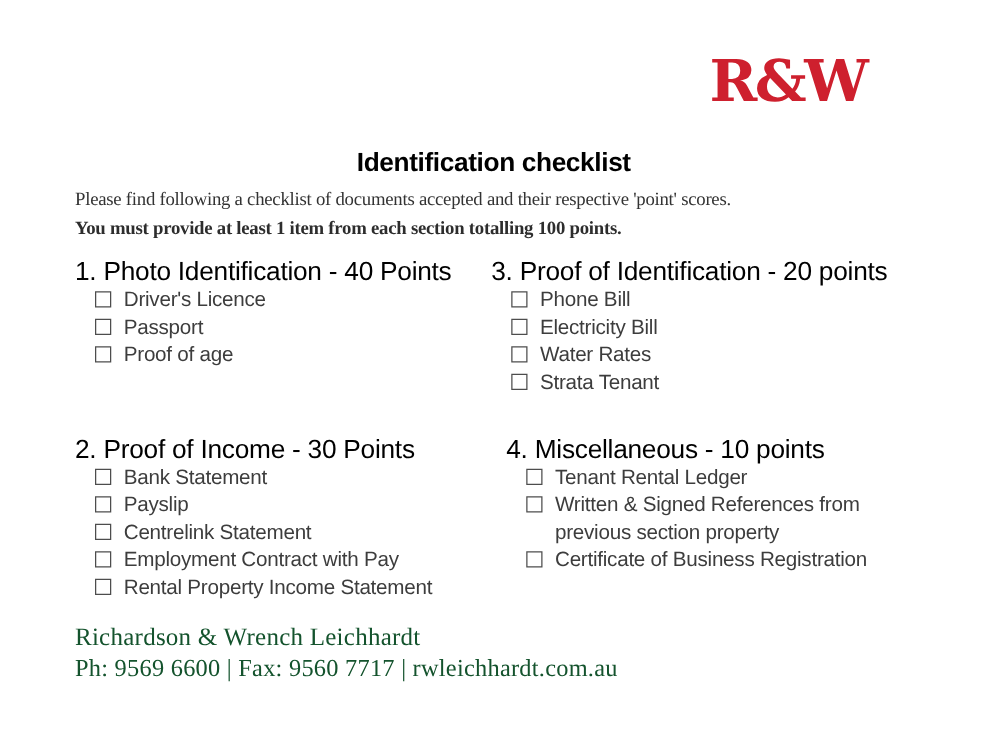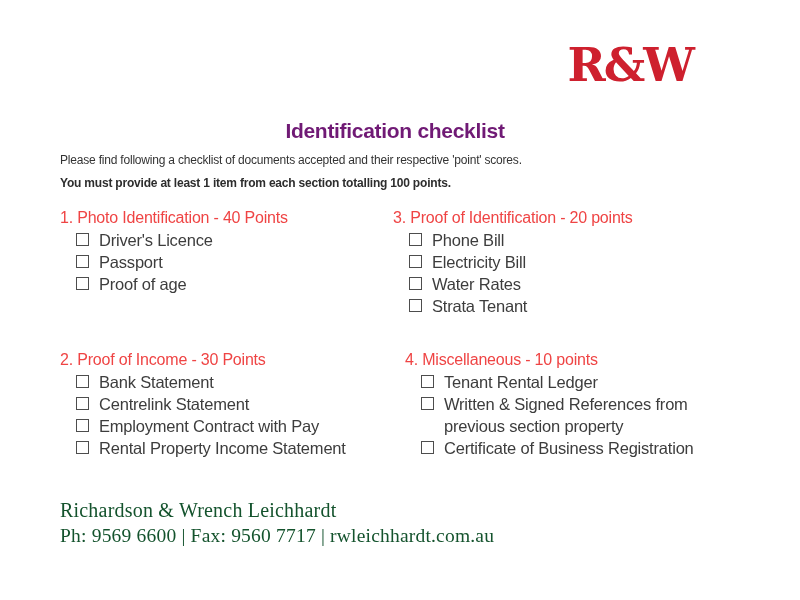--- a/index.html
+++ b/index.html
@@ -25,45 +25,46 @@
     color: #ce202e;
   }
   .title {
     position: absolute;
     top: 119px;
     left: 0;
     width: 790px;
     text-align: center;
     font-size: 21px;
     font-weight: bold;
-    color: #701a75;
+    color: #000000;
     letter-spacing: -0.3px;
   }
   .intro {
     position: absolute;
     left: 60px;
     top: 149px;
-    font-size: 12px;
+    font-size: 15px;
     line-height: 23px;
     color: #333333;
     letter-spacing: -0.2px;
+    font-family: Liberation Serif, serif;
   }
   .intro .bold { font-weight: bold; color: #2d2d2d; }
   .section {
     position: absolute;
     width: 335px;
   }
   .sec-1 { left: 60px;  top: 207px; }
   .sec-3 { left: 393px; top: 207px; }
   .sec-2 { left: 60px;  top: 349px; }
   .sec-4 { left: 393px; top: 349px; margin-left: 12px; }
   .sec-heading {
-    font-size: 16px;
+    font-size: 21px;
     line-height: 22px;
-    color: #ef4444;
+    color: #000000;
     letter-spacing: -0.2px;
   }
   .item {
     display: flex;
     align-items: flex-start;
     padding-left: 16px;
     font-size: 16.5px;
     line-height: 22px;
     color: #3d3d3d;
     letter-spacing: -0.2px;
@@ -140,20 +141,24 @@
   </div>
 
   <div class="section sec-2">
     <div class="sec-heading">2. Proof of Income - 30 Points</div>
     <div class="item">
       <span class="checkbox"></span>
       <span class="item-label">Bank Statement</span>
     </div>
     <div class="item">
       <span class="checkbox"></span>
+      <span class="item-label">Payslip</span>
+    </div>
+    <div class="item">
+      <span class="checkbox"></span>
       <span class="item-label">Centrelink Statement</span>
     </div>
     <div class="item">
       <span class="checkbox"></span>
       <span class="item-label">Employment Contract with Pay</span>
     </div>
     <div class="item">
       <span class="checkbox"></span>
       <span class="item-label">Rental Property Income Statement</span>
     </div>

